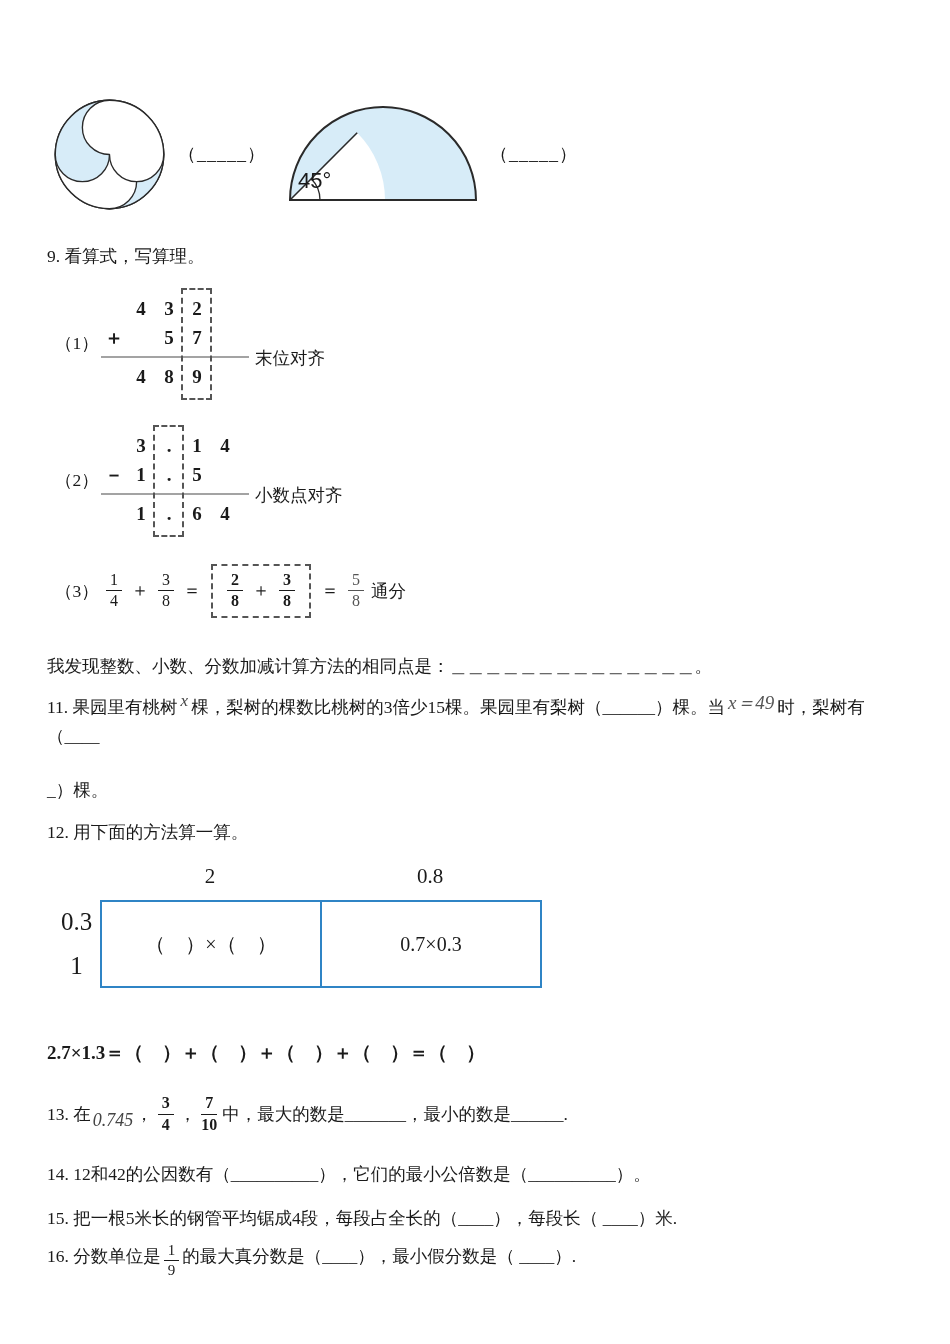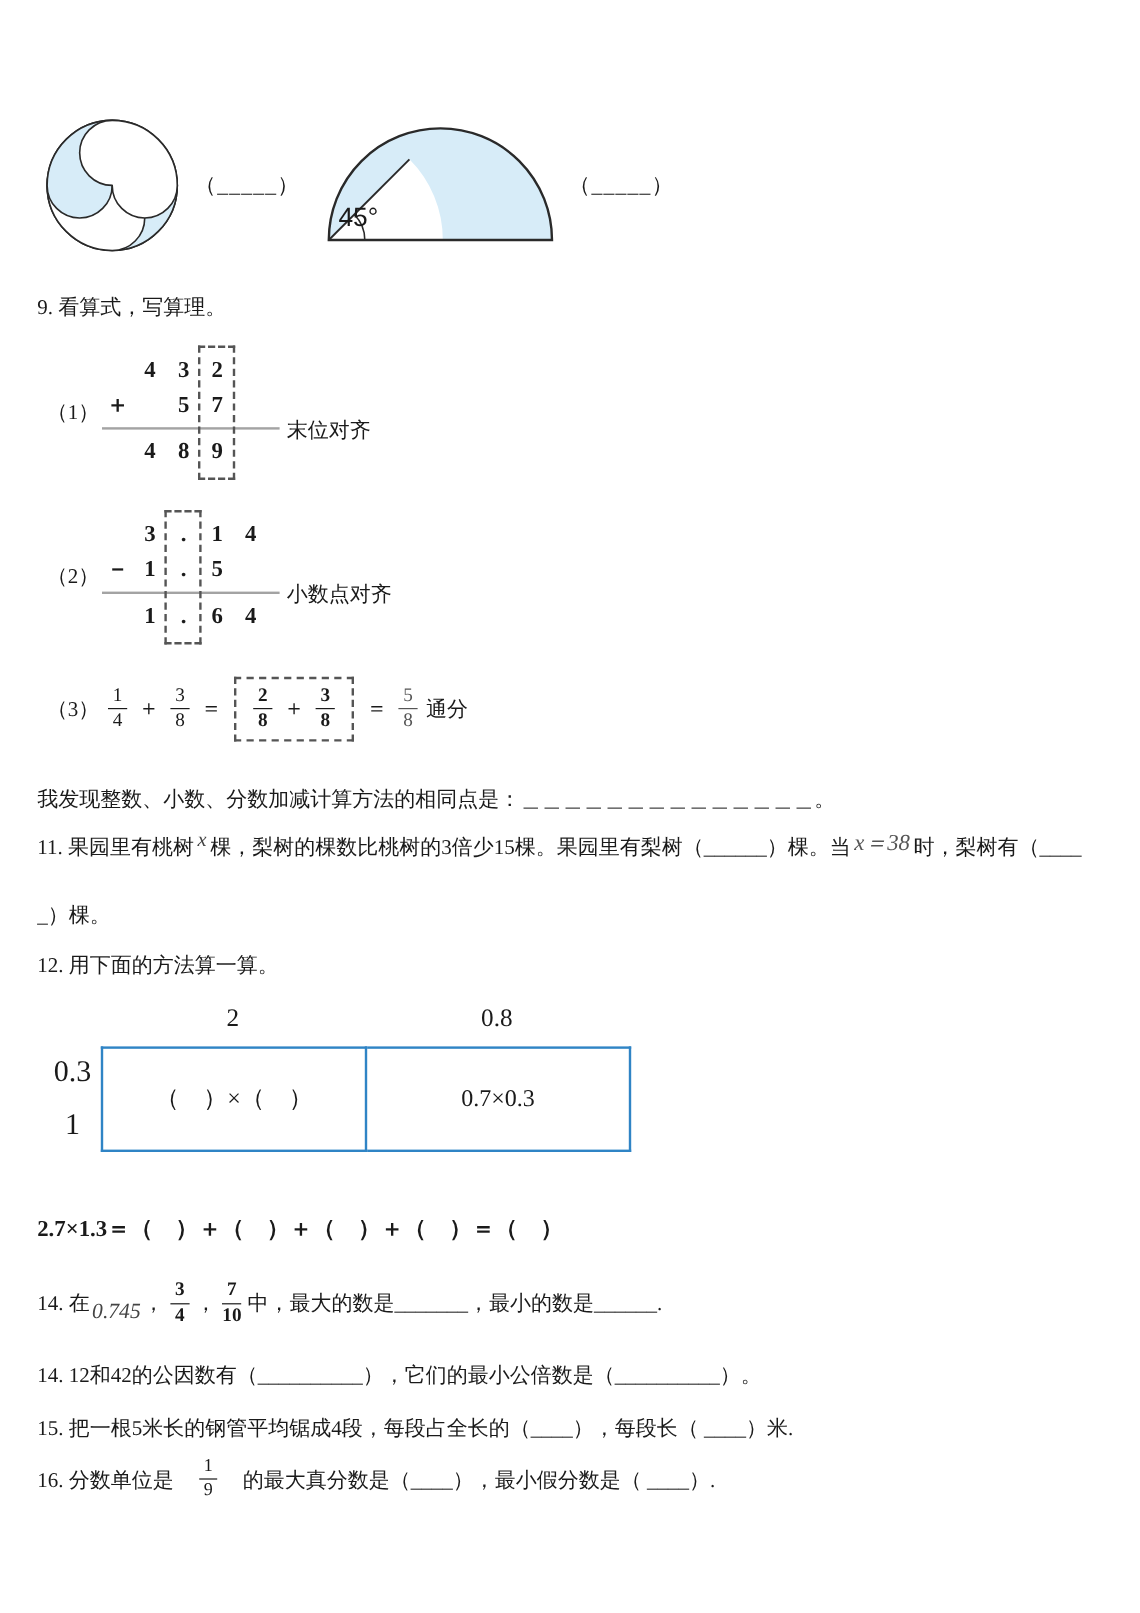--- a/index.html
+++ b/index.html
@@ -2,21 +2,21 @@
 <html><head>
 <meta charset="utf-8">
 <style>
   * { margin:0; padding:0; box-sizing:border-box; }
   html,body { background:#ffffff; }
   body {
     width:950px; height:1344px; overflow:hidden; position:relative;
     font-family:"Liberation Serif","DejaVu Serif",serif;
     color:#1a1a1a; font-size:17.5px; line-height:1.6;
   }
-  .page { padding:0 40px 0 31px; }
+  .page { padding:0 40px 0 47px; }
 
   
   .row-figures { display:flex; align-items:center; margin:97px 0 0 6px; }
   .fig-blank { font-size:18px; margin:0 12px; letter-spacing:1px; white-space:nowrap; }
   .semi-wrap { position:relative; display:inline-block; margin-left:10px; }
   .semi-wrap svg { display:block; }
   .angle-label {
     position:absolute; left:10px; top:58px; font-size:22px;
     font-family:"Liberation Sans","DejaVu Sans",sans-serif; color:#1a1a1a;
   }
@@ -75,21 +75,21 @@
   table.mult { border-collapse:collapse; }
   table.mult td {
     width:220px; height:44px; text-align:center; font-size:20px;
     border:2px solid #2f84c5; background:#ffffff;
   }
   .eq-line { margin-top:50px; font-weight:700; font-size:19px; }
 
   
   .q13 { display:flex; align-items:center; margin-top:26px; }
   .dec-num { font-style:italic; color:#444; position:relative; top:6px; font-size:18px; margin:0 2px; }
-  .q16 { display:flex; align-items:center; margin-top:10px;gap:18px; }
+  .q16 { display:flex; margin-top:10px; }
   .q16 .frac { font-size:15px; margin:0 3px; }
 </style>
 </head>
 <body>
 
 <div class="page">
 
   <div class="row-figures">
     <svg width="113" height="115" viewBox="0 0 100 100">
       <g stroke="#2a2a2a" stroke-width="1.2" stroke-linejoin="round">
@@ -202,21 +202,21 @@
         <span class="num">5</span>
         <span class="den">8</span>
       </span>
     <span class="note-inline">通分</span>
   </div>
 
   <div class="q-line conclusion">我发现整数、小数、分数加减计算方法的相同点是：＿＿＿＿＿＿＿＿＿＿＿＿＿＿。</div>
 
 
   <div class="q-line q11">
-    <span>11. 果园里有桃树</span><span class="mathvar">x</span><span>棵，梨树的棵数比桃树的3倍少15棵。果园里有梨树（______）棵。当</span><span class="mathcond">x＝38</span><span>时，梨树有（____</span>
+    <span>11. 果园里有桃树</span><span class="mathvar">x</span><span>棵，梨树的棵数比桃树的3倍少15棵。果园里有梨树（______）棵。当</span><span class="mathcond">x＝49</span><span>时，梨树有（____</span>
   </div>
   <div class="q-line q11b">_）棵。</div>
 
   <div class="q-line q12-title">12. 用下面的方法算一算。</div>
 
   <div class="mult-block">
     <div class="mult-headers">
       <span>2</span>
       <span>0.8</span>
     </div>
@@ -234,21 +234,21 @@
       </tbody>
         </table>
     </div>
   </div>
 
   <div class="q-line eq-line">
     <span>2.7×1.3＝</span><span>（　）＋（　）＋（　）＋（　）＝（　）</span>
   </div>
 
   <div class="q13">
-    <span>14. 在</span>
+    <span>13. 在</span>
     <span class="dec-num">0.745</span>
     <span>，</span>
     <span class="frac bold">
         <span class="num">3</span>
         <span class="den">4</span>
       </span>
     <span>，</span>
     <span class="frac bold">
         <span class="num">7</span>
         <span class="den">10</span>

